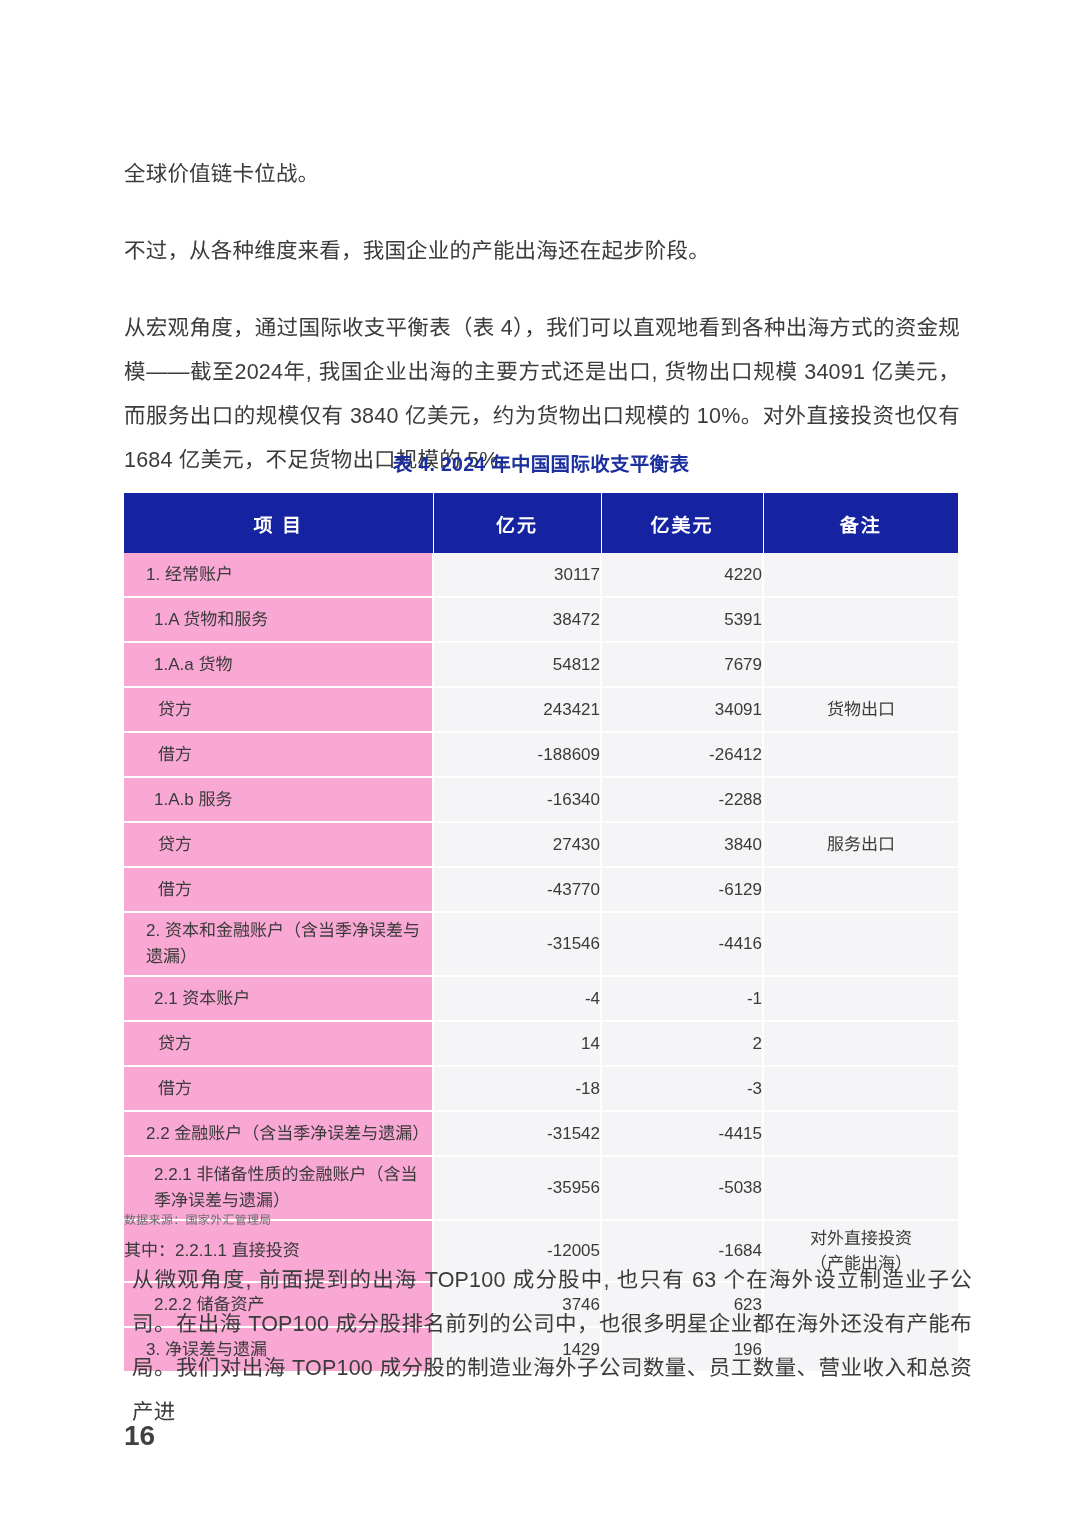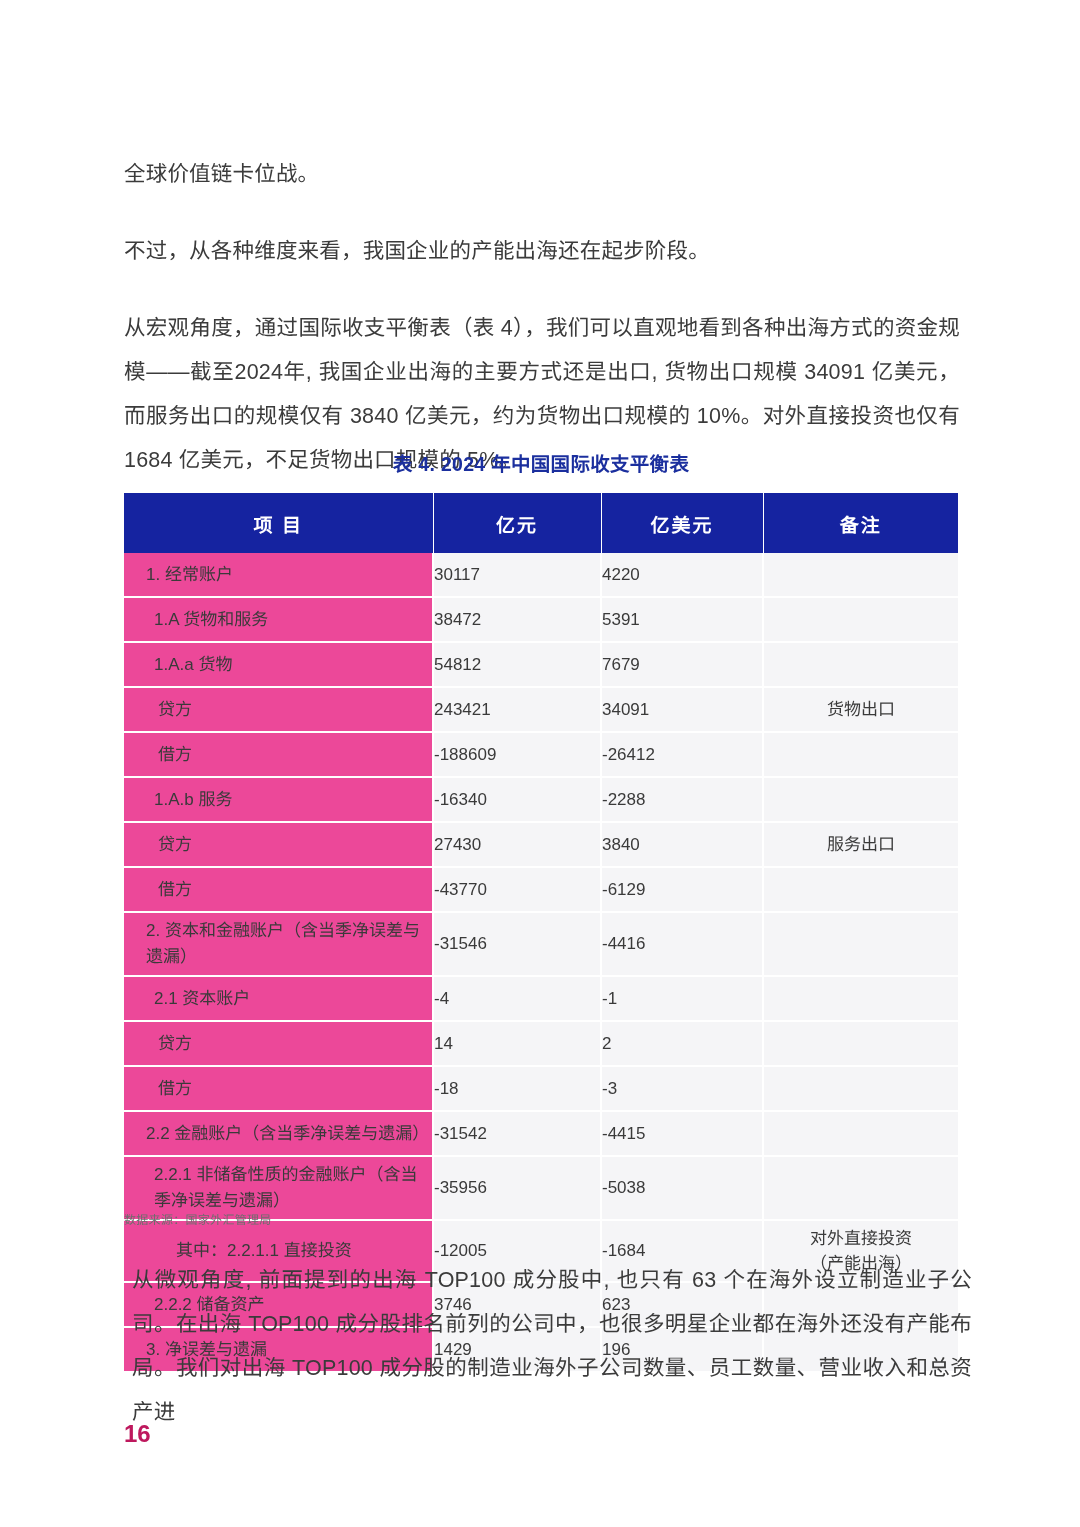--- a/index.html
+++ b/index.html
@@ -103,35 +103,35 @@
     vertical-align: middle;
     border-bottom: 2px solid #ffffff;
     border-right: 2px solid #ffffff;
     padding: 5px 0;
     color: #3a3a3a;
     font-size: 17px;
   }
   table.bop tbody tr td:last-child { border-right: none; }
 
   td.item {
-    background: #ec4899;
+    background: #f9a8d4;
     padding-left: 22px;
     padding-right: 10px;
     line-height: 26px;
     font-size: 17px;
     color: #2e2e2e;
   }
   td.item.lv1 { padding-left: 22px; }
   td.item.lv2 { padding-left: 30px; }
   td.item.lv3 { padding-left: 34px; }
-  td.item.lv4 { padding-left: 52px; }
+  td.item.lv4 { }
 
   td.num {
     background: #f5f5f7;
-    text-align: left;
+    text-align: right;
     font-size: 17.5px;
     color: #3a3a3a;
   }
   td.note {
     background: #f5f5f7;
     text-align: center;
     font-size: 17px;
     line-height: 25px;
     color: #3a3a3a;
   }
@@ -150,23 +150,23 @@
     left: 124px;
     top: 1258px;
     width: 840px;
     margin-left: 8px;
   }
 
   .page-number {
     position: absolute;
     left: 124px;
     top: 1420px;
-    font-size: 24px;
+    font-size: 28px;
     font-weight: 700;
-    color: #be185d;
+    color: #404040;
   }
 </style>
 </head>
 <body>
 
 <div class="page">
 
 
   <div class="content">
     <p class="para">全球价值链卡位战。</p>

